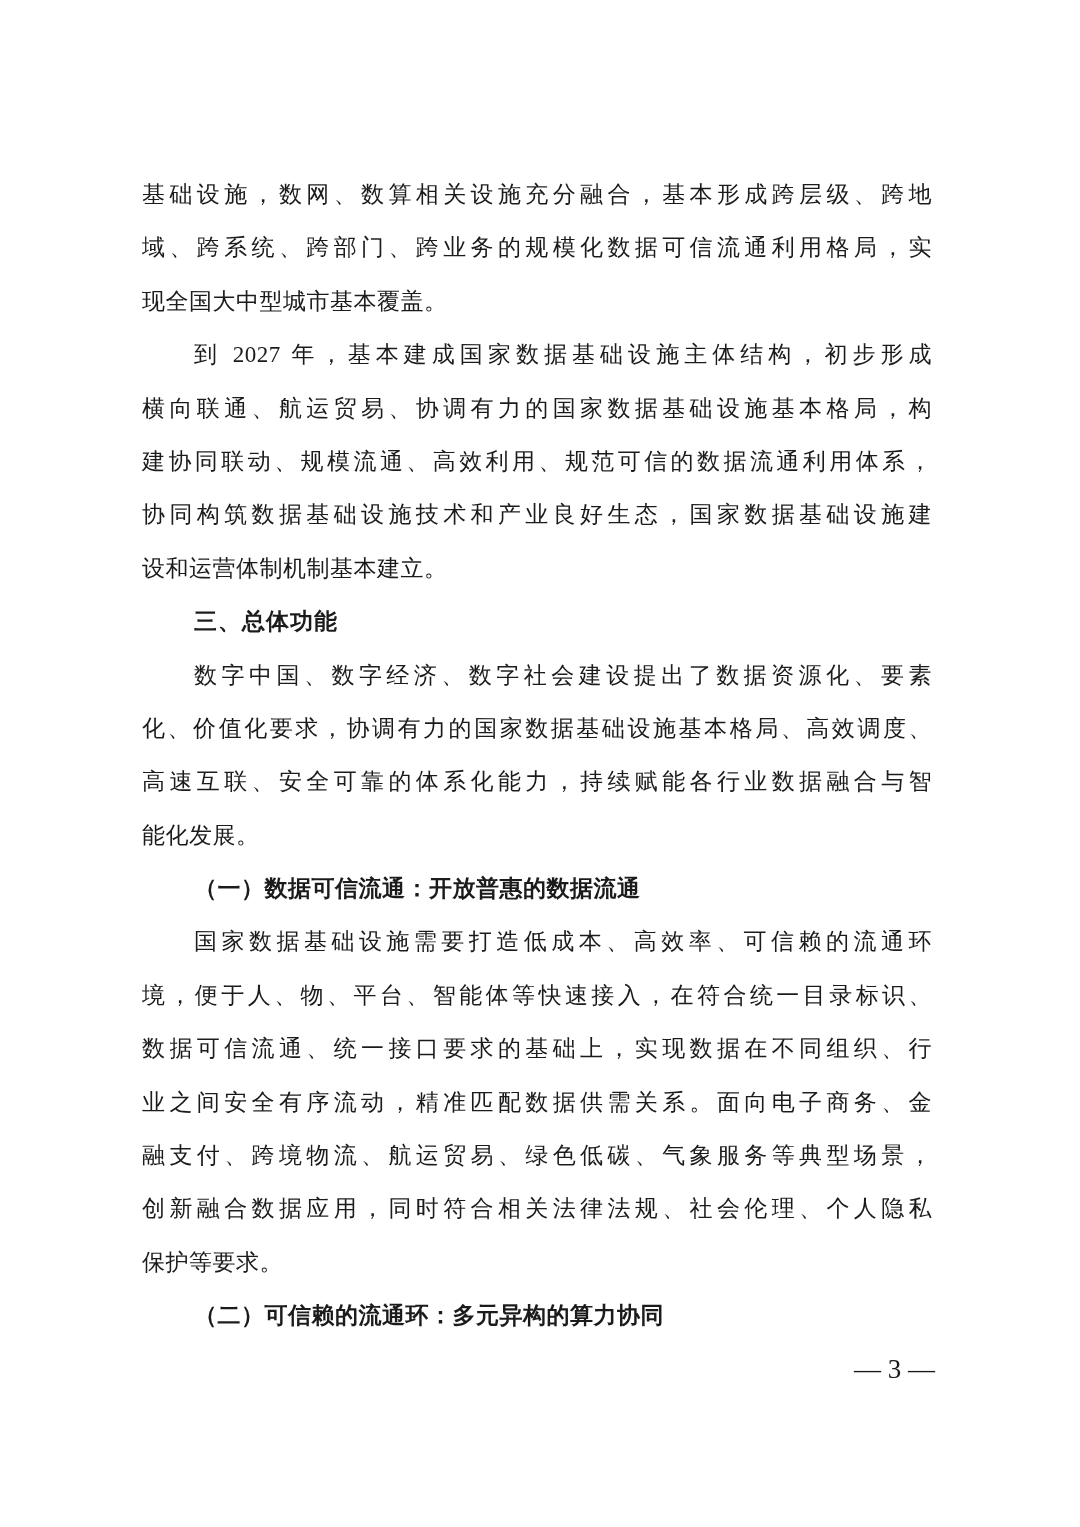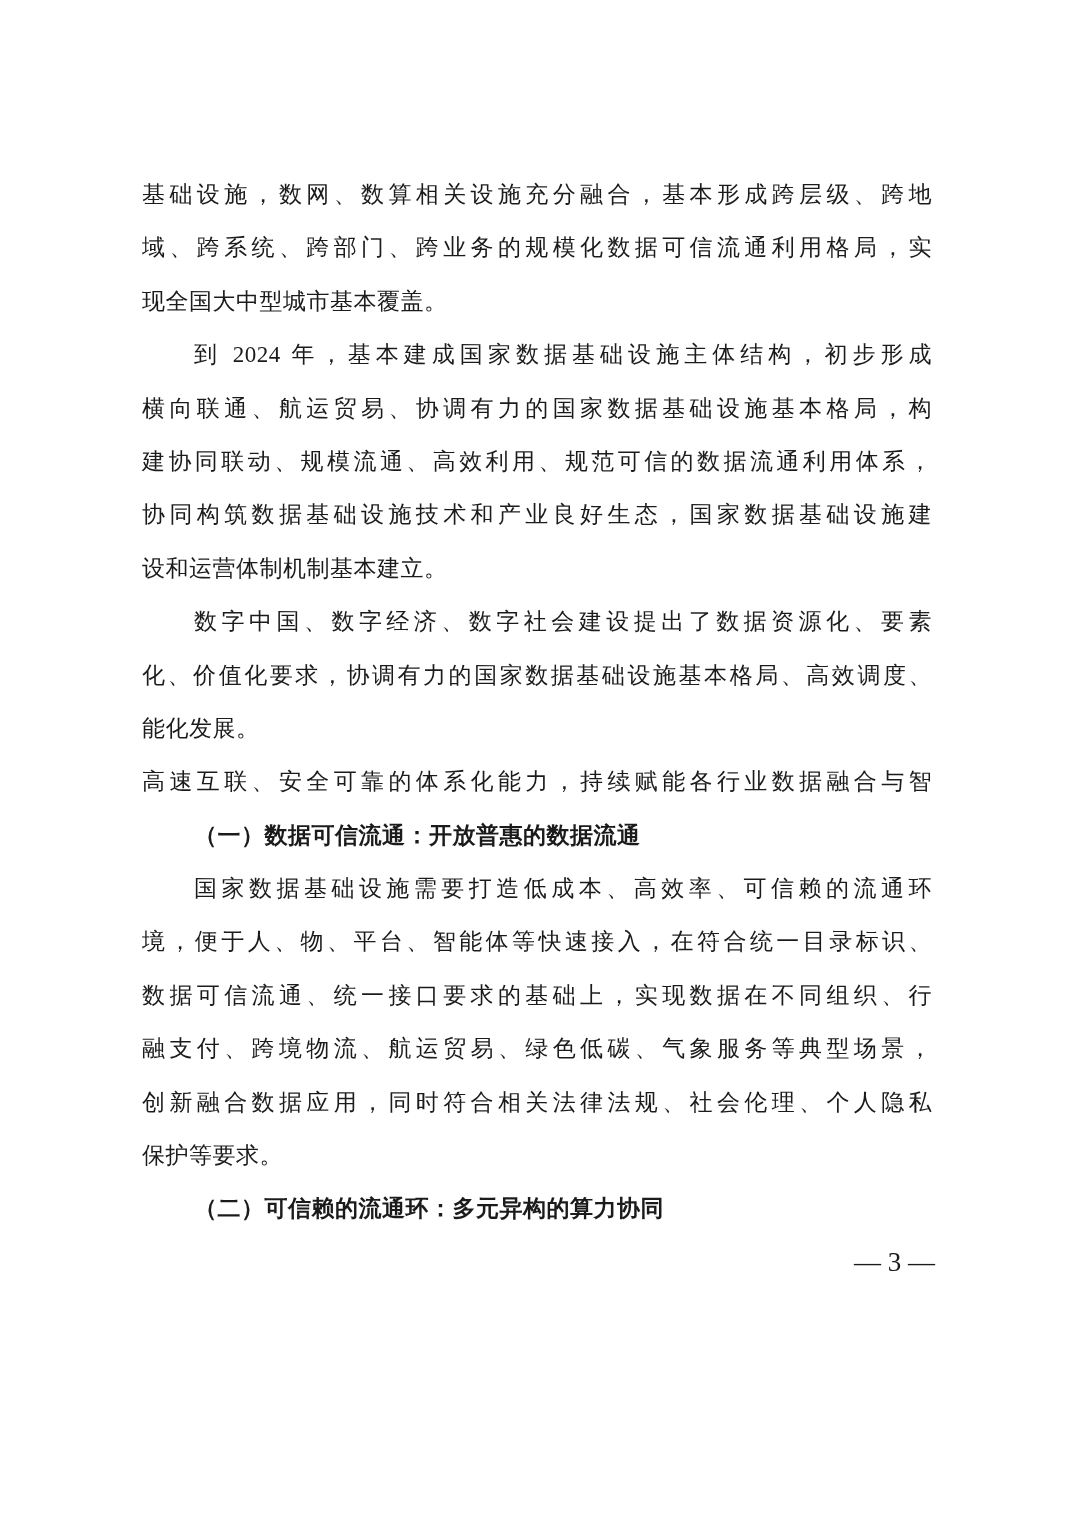--- a/index.html
+++ b/index.html
@@ -45,32 +45,34 @@
   }
 </style>
 </head>
 <body>
 
 <div class="page">
   <div class="text-block">
     <div class="line j">基础设施，数网、数算相关设施充分融合，基本形成跨层级、跨地</div>
     <div class="line j">域、跨系统、跨部门、跨业务的规模化数据可信流通利用格局，实</div>
     <div class="line">现全国大中型城市基本覆盖。</div>
-    <div class="line j ind">到 2024 年，基本建成国家数据基础设施主体结构，初步形成</div>
+    <div class="line j ind">到 2027 年，基本建成国家数据基础设施主体结构，初步形成</div>
     <div class="line j">横向联通、航运贸易、协调有力的国家数据基础设施基本格局，构</div>
     <div class="line j">建协同联动、规模流通、高效利用、规范可信的数据流通利用体系，</div>
     <div class="line j">协同构筑数据基础设施技术和产业良好生态，国家数据基础设施建</div>
     <div class="line">设和运营体制机制基本建立。</div>
+    <div class="line h1 ind">三、总体功能</div>
     <div class="line j ind">数字中国、数字经济、数字社会建设提出了数据资源化、要素</div>
     <div class="line j">化、价值化要求，协调有力的国家数据基础设施基本格局、高效调度、</div>
+    <div class="line j">高速互联、安全可靠的体系化能力，持续赋能各行业数据融合与智</div>
     <div class="line">能化发展。</div>
-    <div class="line j">高速互联、安全可靠的体系化能力，持续赋能各行业数据融合与智</div>
     <div class="line h2 ind">（一）数据可信流通：开放普惠的数据流通</div>
     <div class="line j ind">国家数据基础设施需要打造低成本、高效率、可信赖的流通环</div>
     <div class="line j">境，便于人、物、平台、智能体等快速接入，在符合统一目录标识、</div>
     <div class="line j">数据可信流通、统一接口要求的基础上，实现数据在不同组织、行</div>
+    <div class="line j">业之间安全有序流动，精准匹配数据供需关系。面向电子商务、金</div>
     <div class="line j">融支付、跨境物流、航运贸易、绿色低碳、气象服务等典型场景，</div>
     <div class="line j">创新融合数据应用，同时符合相关法律法规、社会伦理、个人隐私</div>
     <div class="line">保护等要求。</div>
     <div class="line h2 ind">（二）可信赖的流通环：多元异构的算力协同</div>
   </div>
   <div class="footer">— 3 —</div>
 </div>
 
 </body></html>

